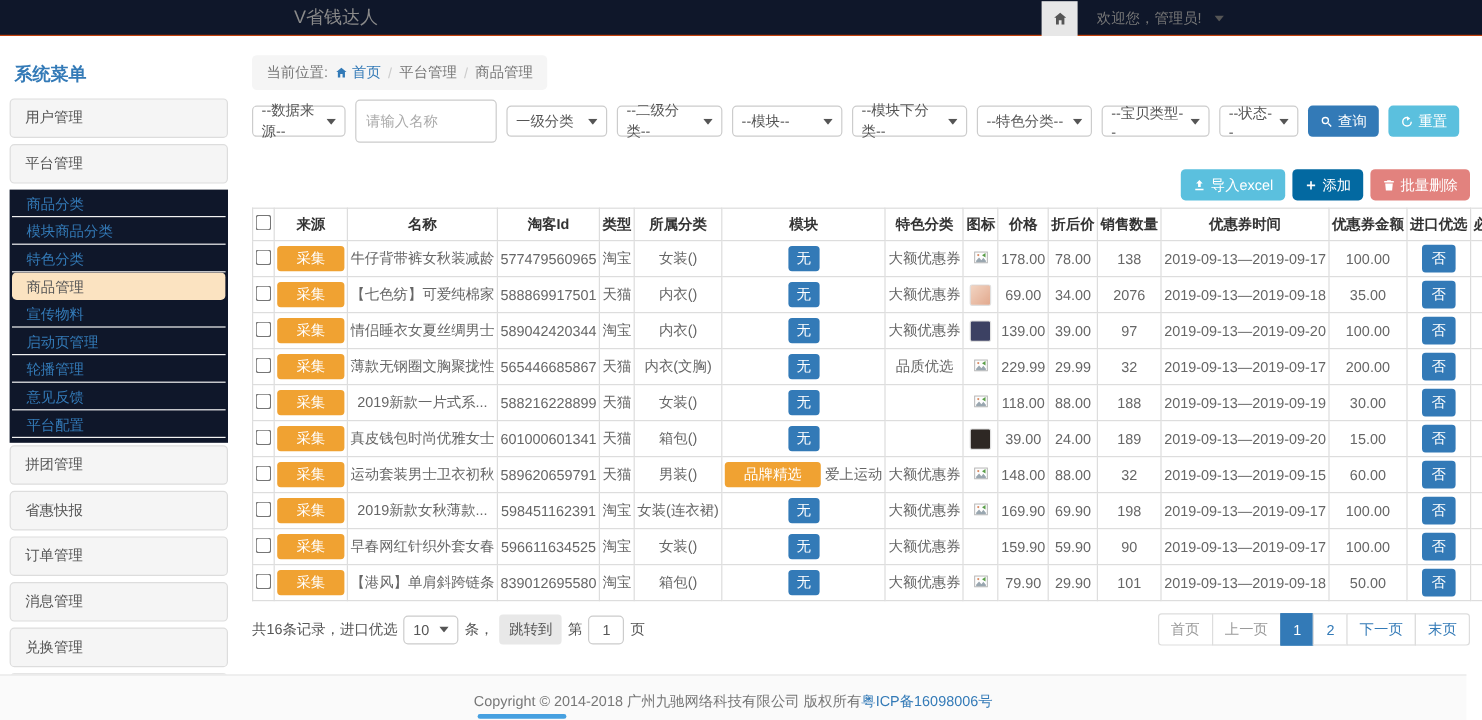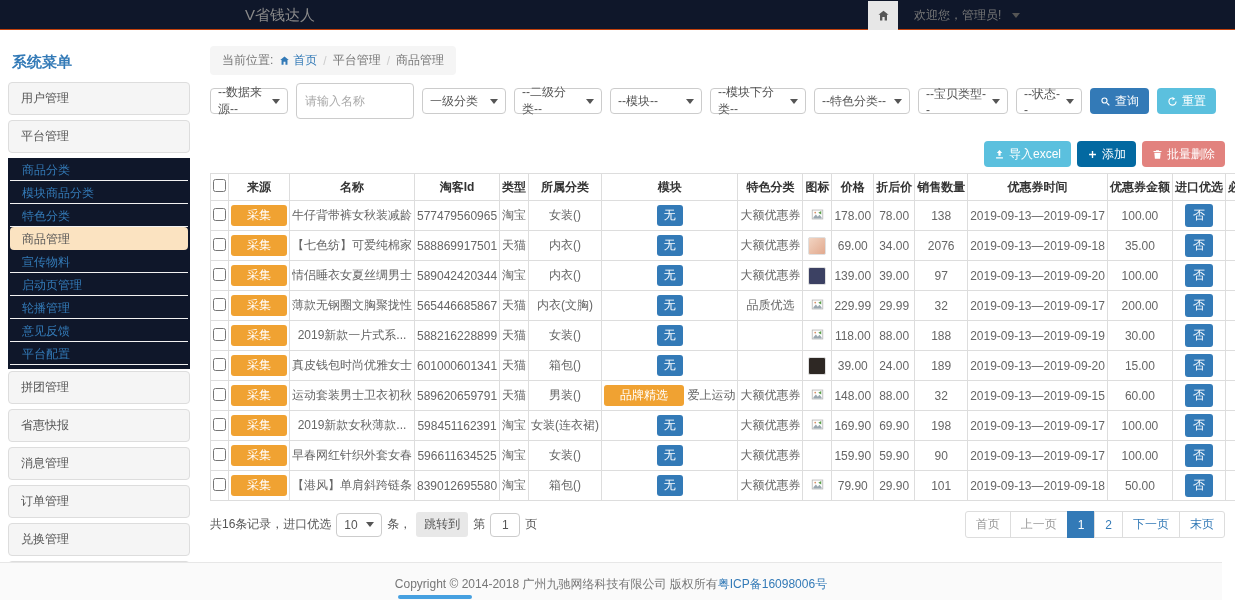--- a/index.html
+++ b/index.html
@@ -138,22 +138,22 @@
         <div class="acc-item">特色分类</div>
         <div class="acc-item active">商品管理</div>
         <div class="acc-item">宣传物料</div>
         <div class="acc-item">启动页管理</div>
         <div class="acc-item">轮播管理</div>
         <div class="acc-item">意见反馈</div>
         <div class="acc-item">平台配置</div>
       </div>
       <div class="acc-header">拼团管理</div>
       <div class="acc-header">省惠快报</div>
+      <div class="acc-header">订单管理</div>
       <div class="acc-header">消息管理</div>
-      <div class="acc-header">订单管理</div>
       <div class="acc-header">兑换管理</div>
     </div>
   <div class="acc-header" style="height:14px;padding:2px 12px;overflow:hidden;"></div>
 </div>
 
 <div class="main">
 
   <div class="breadcrumb">
     <span>当前位置:</span>
     <span class="crumb-home">

